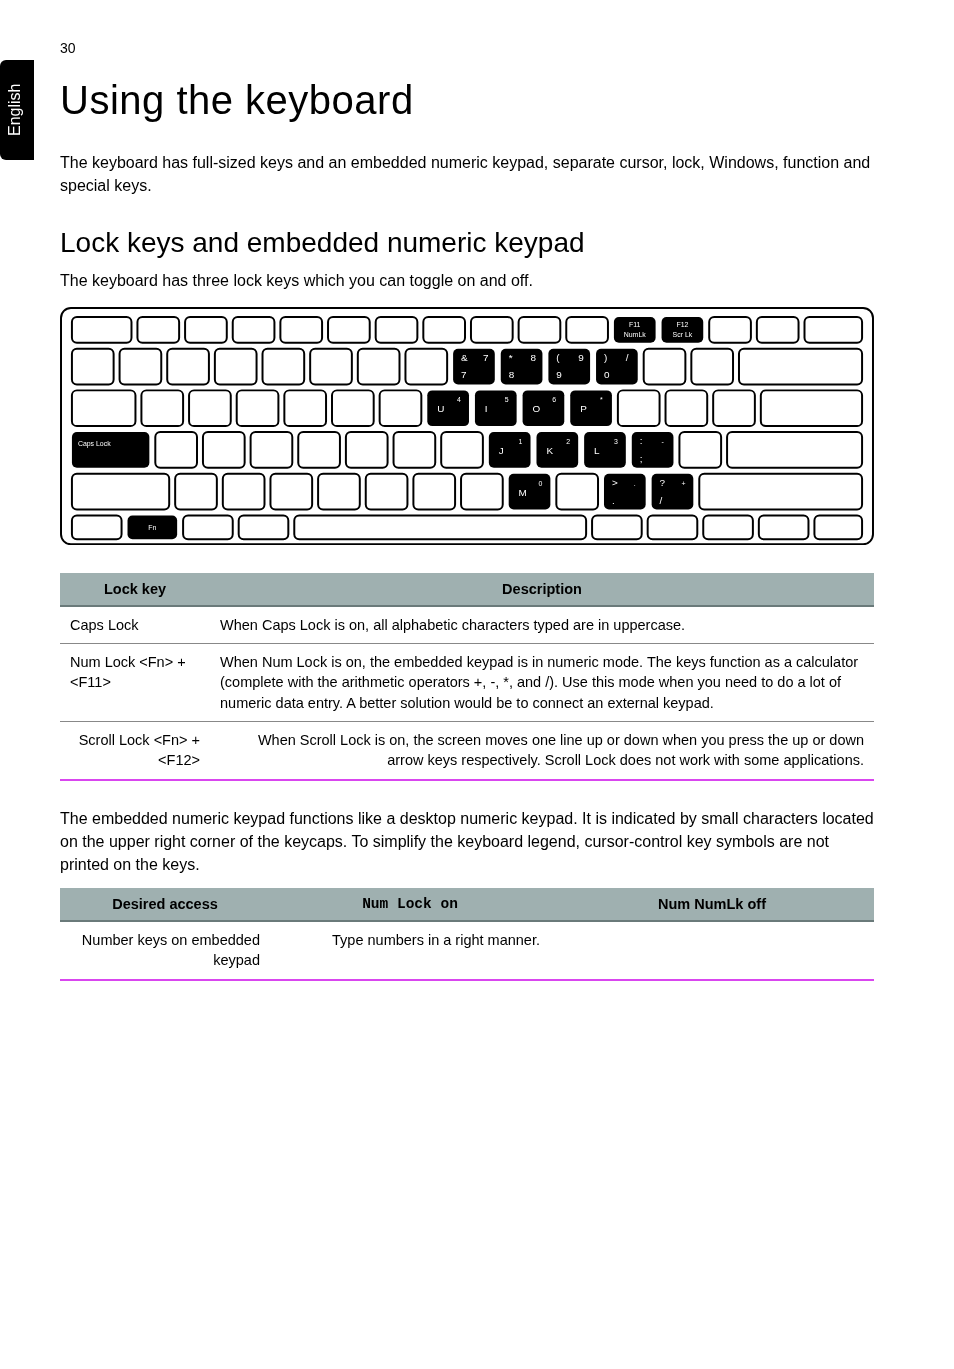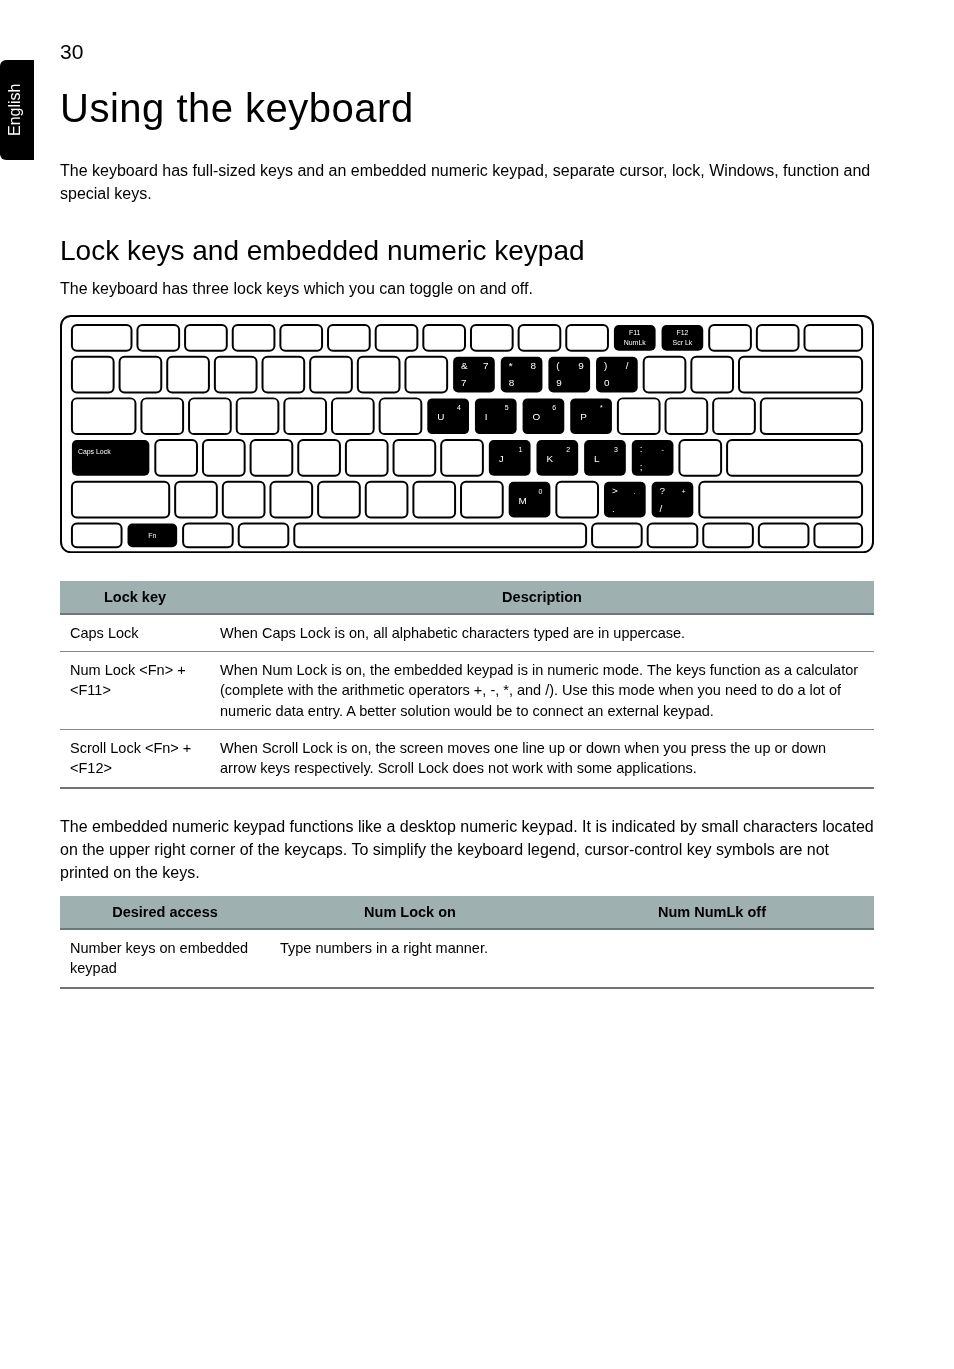--- a/index.html
+++ b/index.html
@@ -19,21 +19,21 @@
     height: 100px;
     background: #000;
     color: #fff;
     writing-mode: vertical-rl;
     transform: rotate(180deg);
     text-align: center;
     font-size: 16px;
     padding: 10px 6px;
     border-radius: 0 6px 6px 0;
   }
-  .pagenum { font-size: 21px; margin-bottom: 22px; }
+  .pagenum { font-size: 14px; margin-bottom: 22px; }
   h1 {
     font-family: "Segoe UI Light", "Segoe UI", Arial, sans-serif;
     font-weight: 300;
     font-size: 40px;
     margin-bottom: 28px;
     letter-spacing: 0.5px;
   }
   h2 {
     font-family: "Segoe UI Light", "Segoe UI", Arial, sans-serif;
     font-weight: 300;
@@ -56,24 +56,24 @@
     text-align: center;
     padding: 8px 10px;
     border-bottom: 2px solid #6a7a7a;
   }
   tbody td {
     padding: 8px 10px;
     vertical-align: top;
     border-bottom: 1px solid #888;
     line-height: 1.4;
   }
-  tbody tr:last-child td { border-bottom: 2px solid #737373; }
+  tbody tr:last-child td { border-bottom: 2px solid #d946ef; text-align: right; }
   .col-lockkey { width: 150px; }
   .col-da { width: 210px; }
-  .col-nlo { width: 280px; }
+  .col-nlo { width: 280px; font-family: Liberation Mono, monospace; }
   p.spacer { margin: 26px 0 12px; }
 </style>
 </head>
 <body>
 
 <div class="sidetab">English</div>
 
 <div class="pagenum">30</div>
 
 <h1>Using the keyboard</h1>

